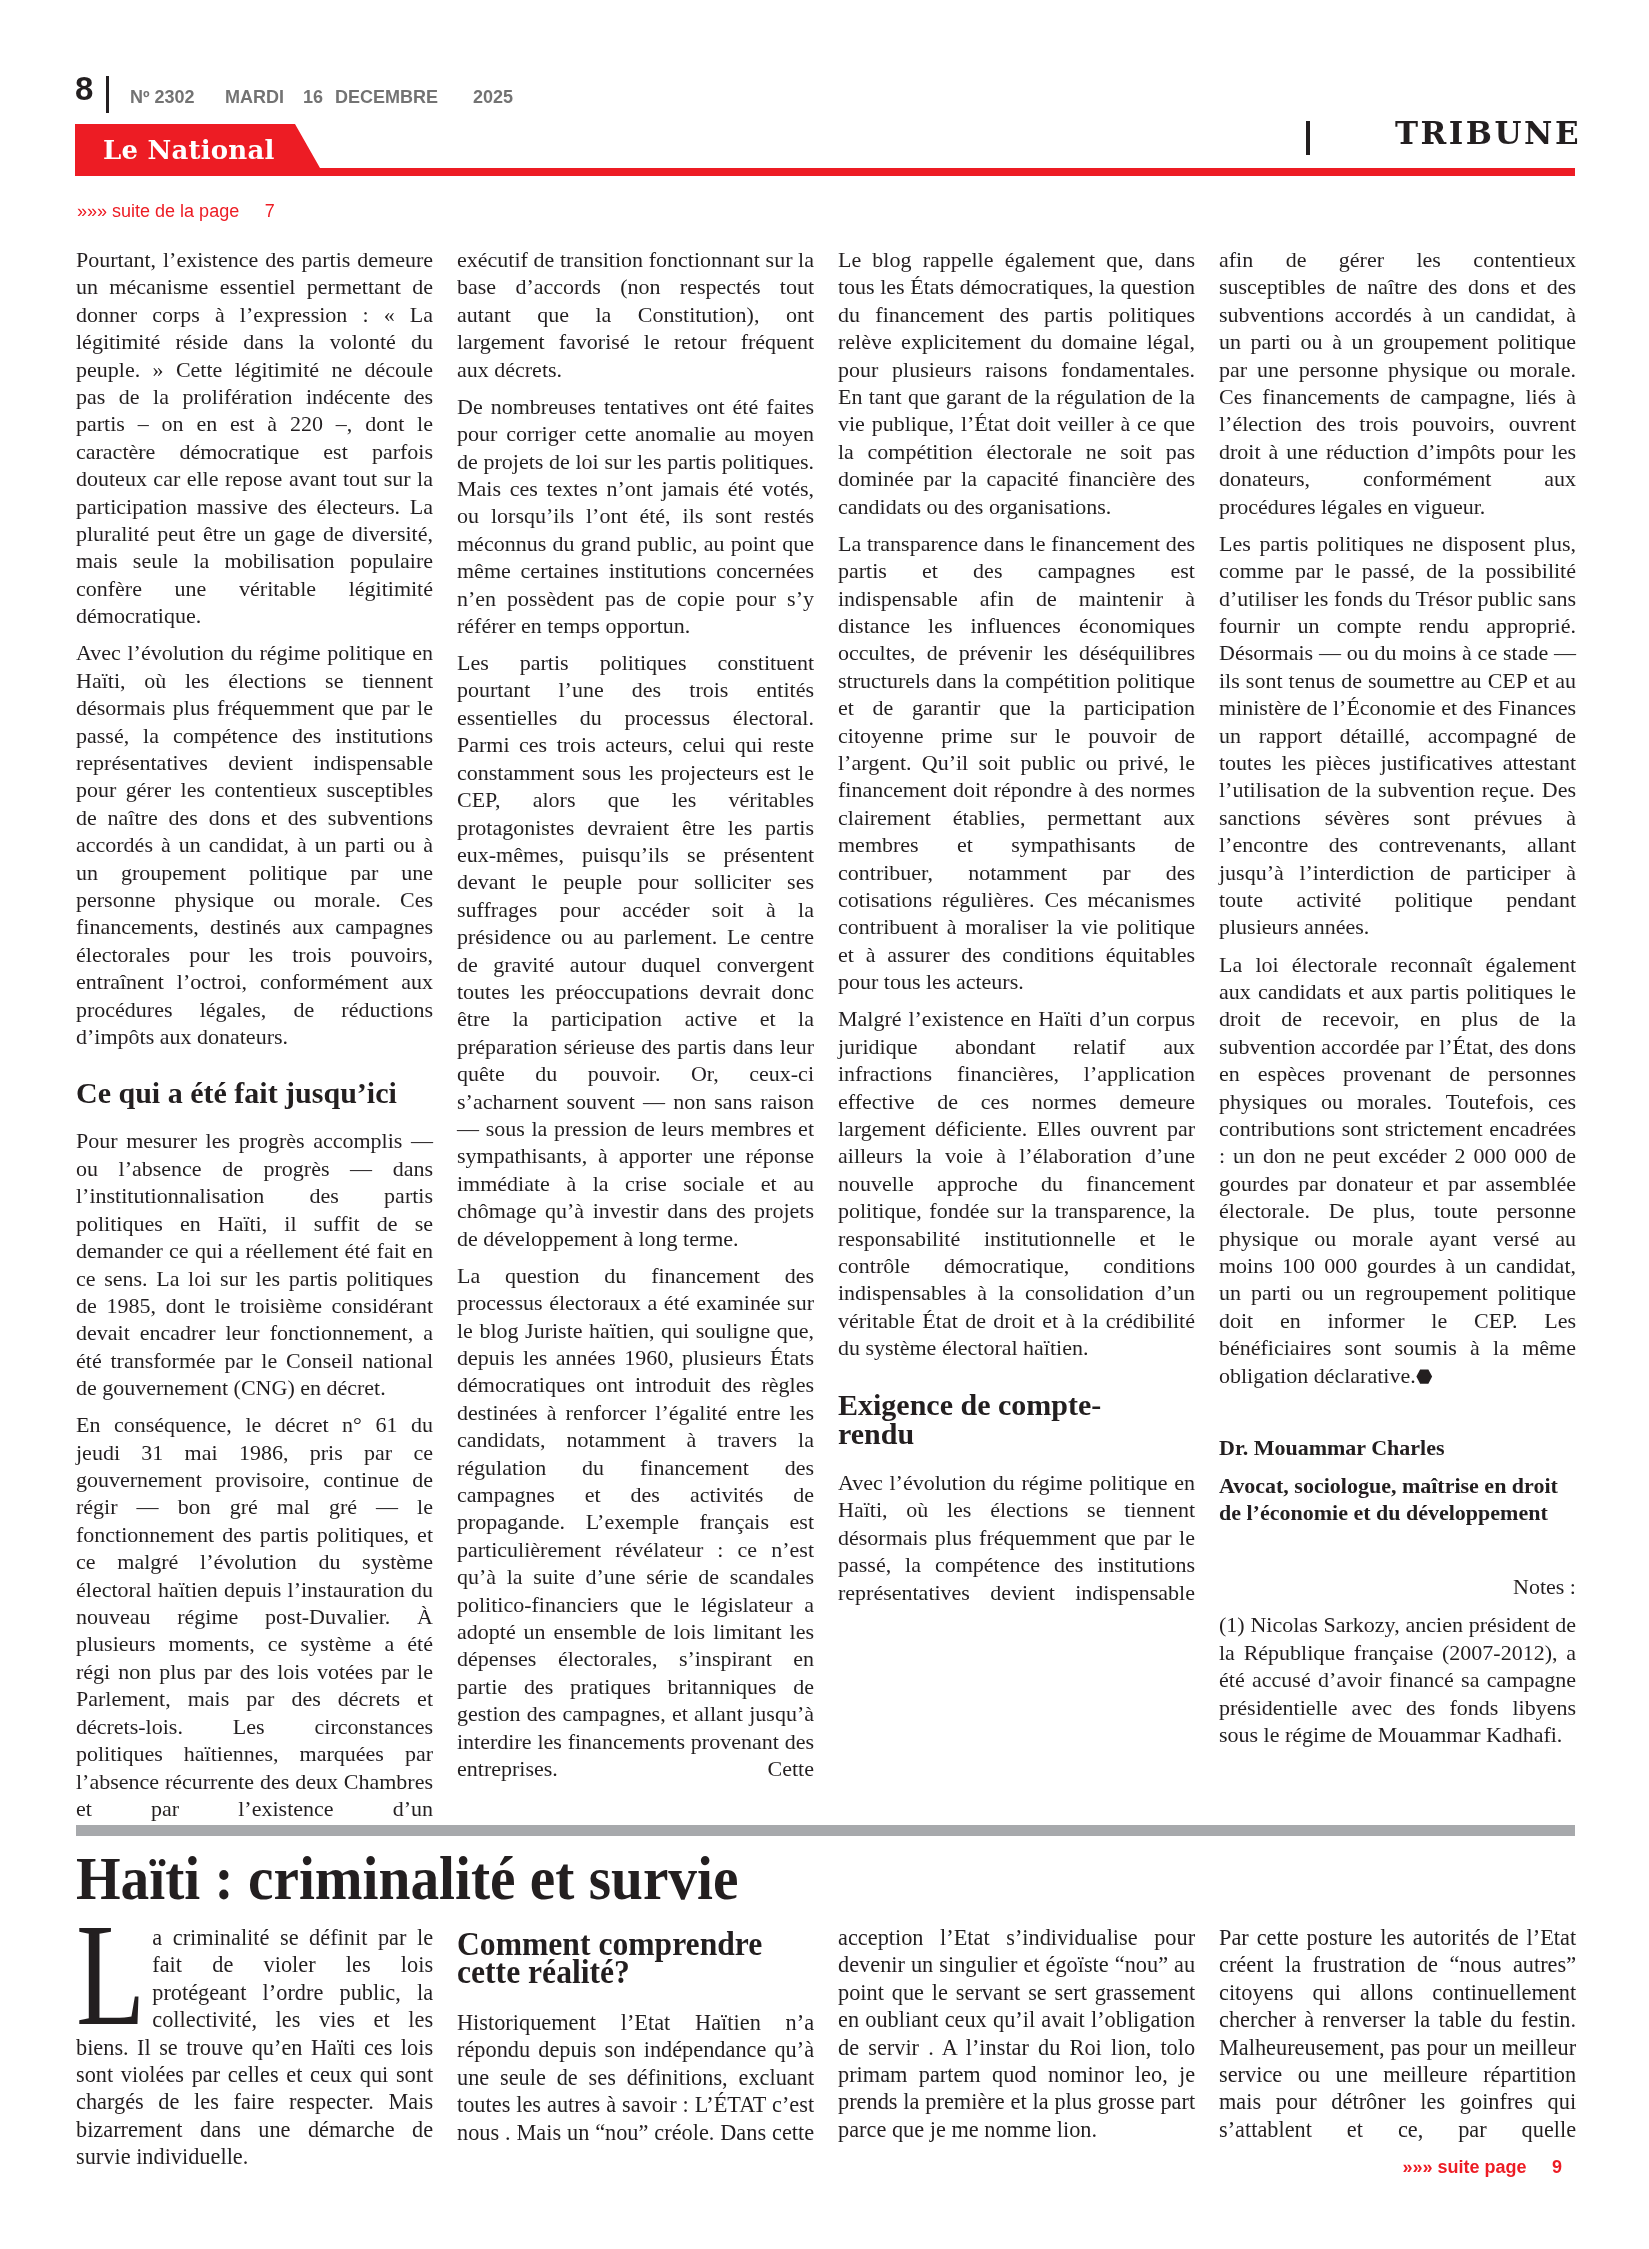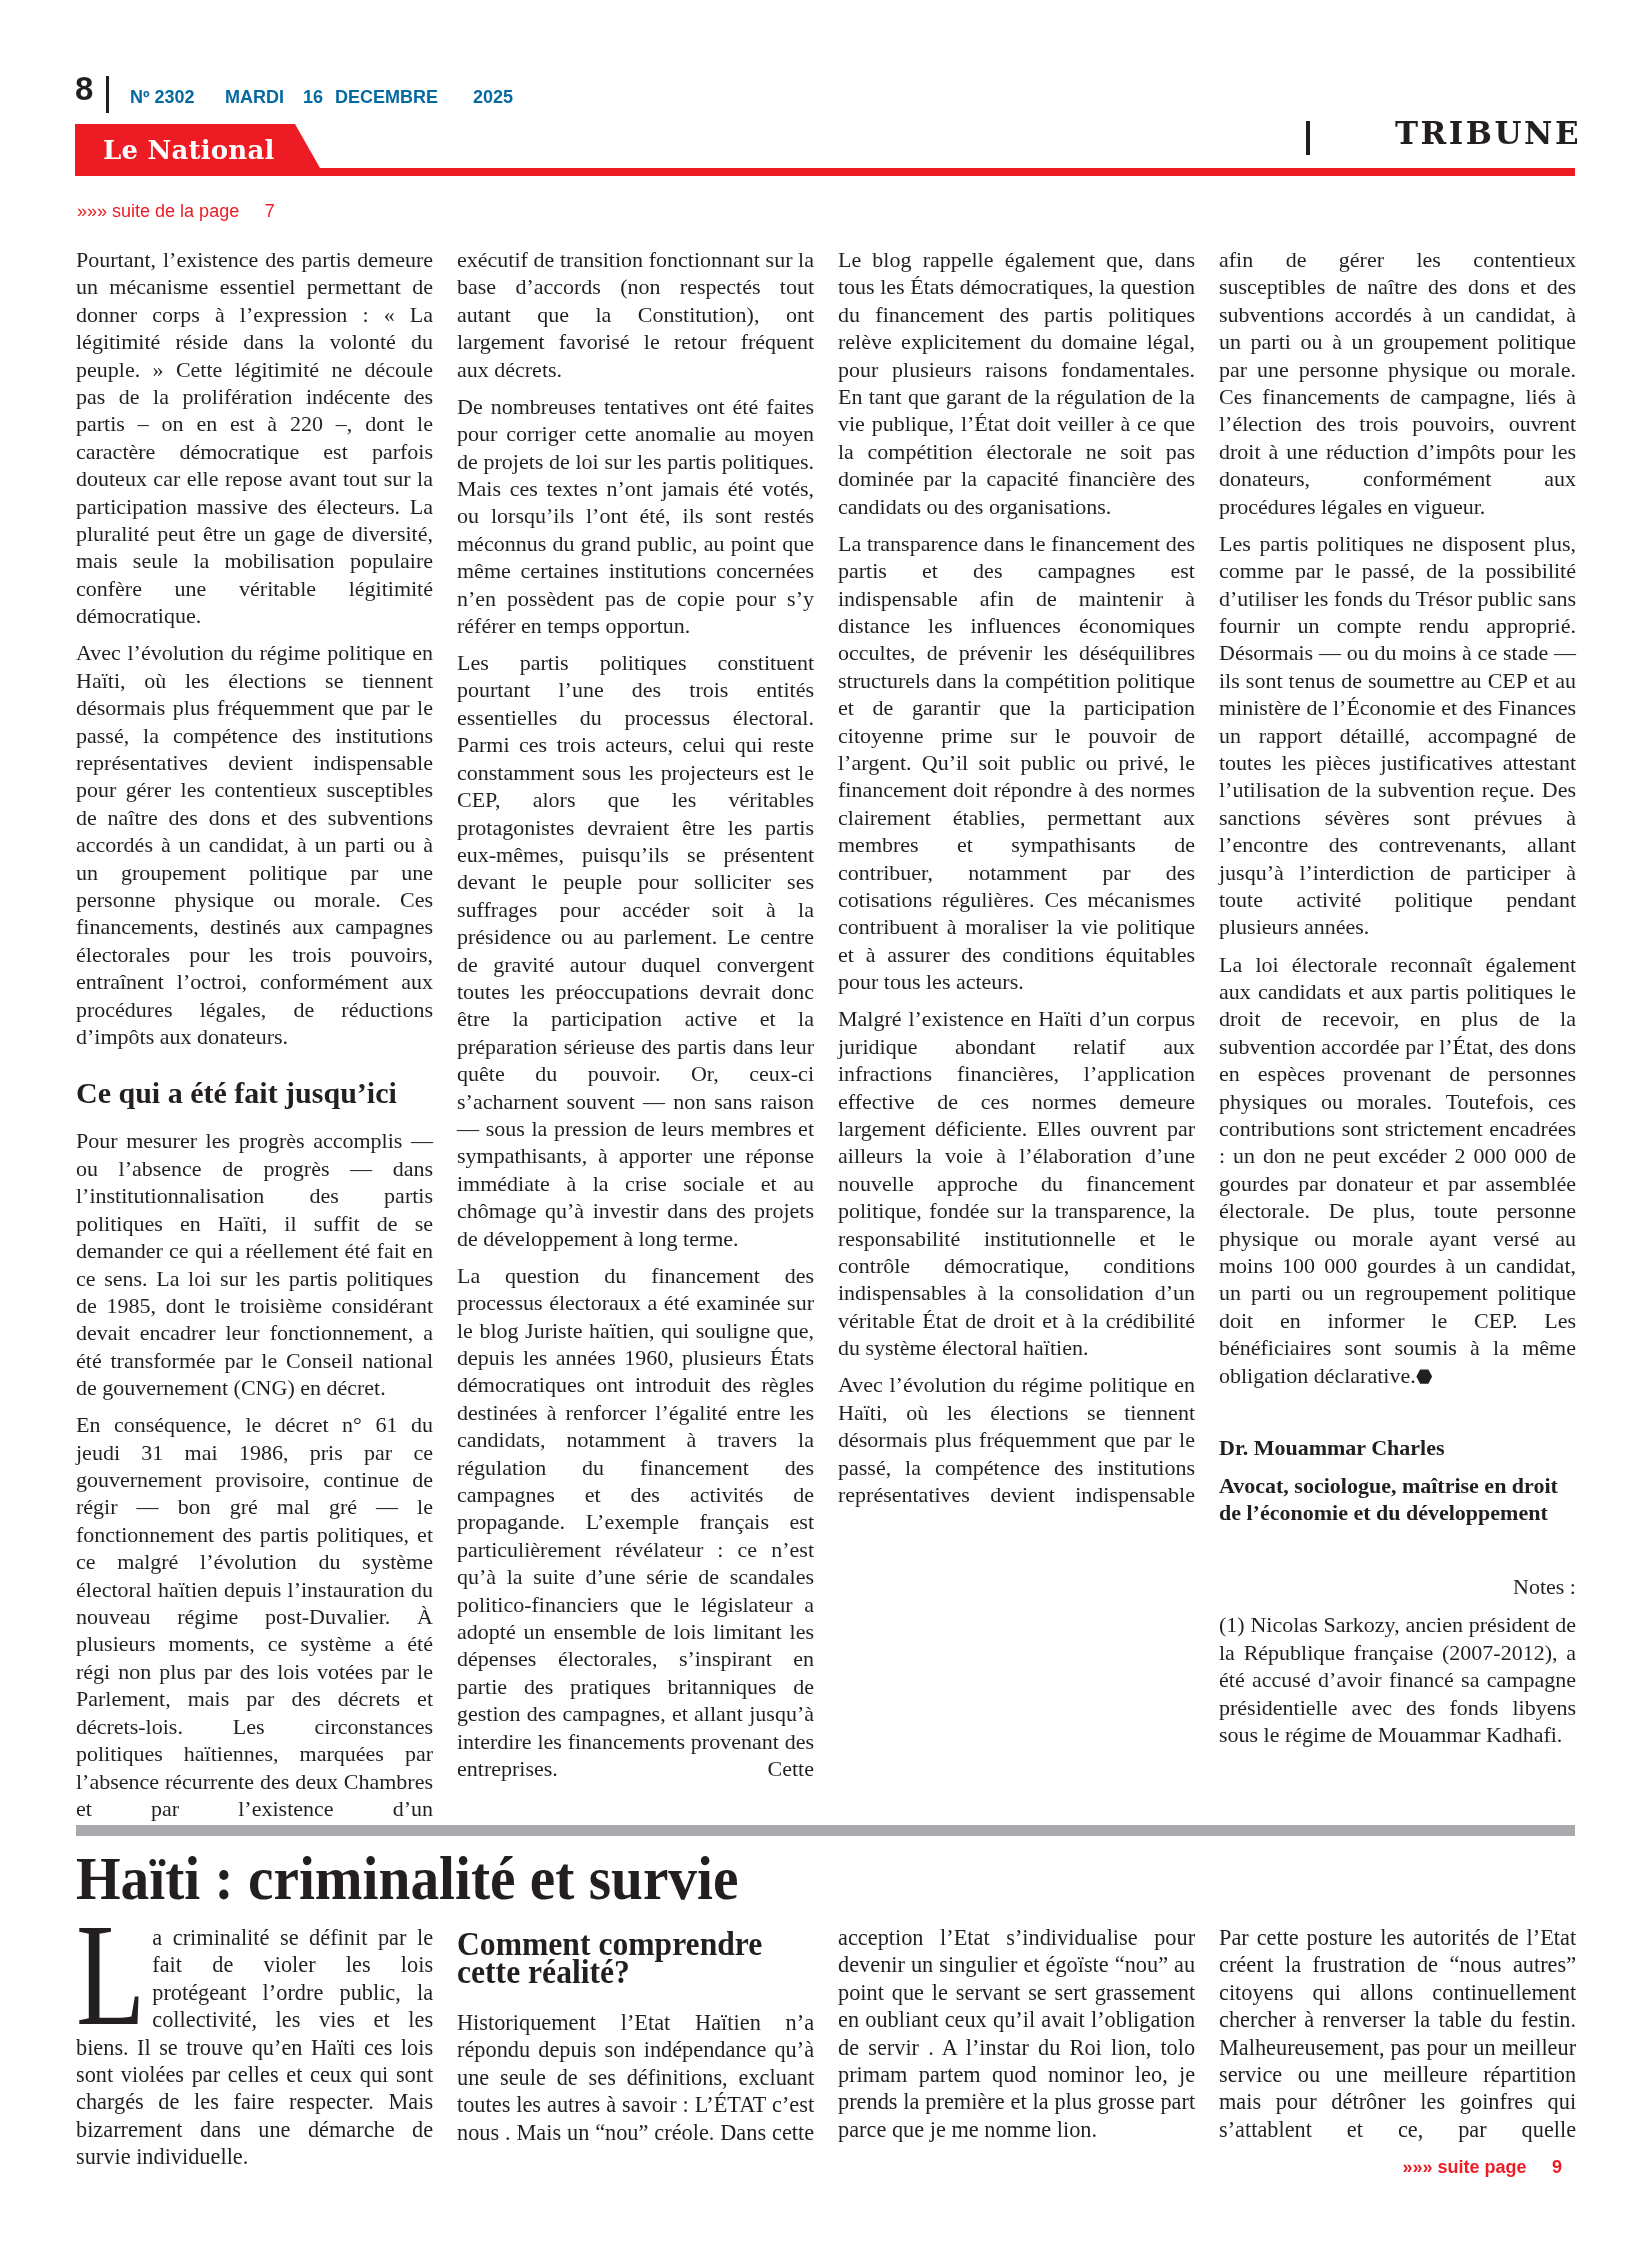--- a/index.html
+++ b/index.html
@@ -6,21 +6,21 @@
   .page {
     position: relative; width: 1650px; height: 2250px; overflow: hidden;
     background: #ffffff; color: #231F20;
     font-family: "Liberation Serif", serif;
   }
   .abs { position: absolute; }
 
   
   .pg-num { left: 75px; top: 72px; font: bold 33px/33px "Liberation Sans", sans-serif; color: #231F20; }
   .pg-bar { left: 106px; top: 76px; width: 3px; height: 37px; background: #231F20; }
-  .dl { top: 88px; font: bold 18px/18px "Liberation Sans", sans-serif; color: #0369a1; white-space: nowrap; }
+  .dl { top: 88px; font: bold 18px/18px "Liberation Sans", sans-serif; color: #737373; white-space: nowrap; }
   .red-shape {
     left: 75px; top: 124px; width: 1500px; height: 52px; background: #ED1C24;
     clip-path: polygon(0 0, 220px 0, 245px 44px, 1500px 44px, 1500px 52px, 0 52px);
   }
   .brand { left: 103px; top: 137px; font: bold 26px/26px "DejaVu Serif", serif; color: #ffffff; white-space: nowrap; letter-spacing: 0.2px; }
   .section-bar { left: 1306px; top: 121px; width: 3.7px; height: 34px; background: #231F20; }
   .section { left: 1395px; top: 118px; font: bold 31px/31px "DejaVu Serif", serif; letter-spacing: 2.5px; color: #231F20; white-space: nowrap; }
   .cont { font: 18px/18px "Liberation Sans", sans-serif; color: #ED1C24; white-space: nowrap; }
   .cont-top { left: 77px; top: 202px; }
   .cont-bottom { right: 88px; top: 2158px; font-weight: bold; }
@@ -101,20 +101,24 @@
     <p>exécutif de transition fonctionnant sur la base d’accords (non respectés tout autant que la Constitution), ont largement favorisé le retour fréquent aux décrets.</p>
     <p>De nombreuses tentatives ont été faites pour corriger cette anomalie au moyen de projets de loi sur les partis politiques. Mais ces textes n’ont jamais été votés, ou lorsqu’ils l’ont été, ils sont restés méconnus du grand public, au point que même certaines institutions concernées n’en possèdent pas de copie pour s’y référer en temps opportun.</p>
     <p>Les partis politiques constituent pourtant l’une des trois entités essentielles du processus électoral. Parmi ces trois acteurs, celui qui reste constamment sous les projecteurs est le CEP, alors que les véritables protagonistes devraient être les partis eux-mêmes, puisqu’ils se présentent devant le peuple pour solliciter ses suffrages pour accéder soit à la présidence ou au parlement. Le centre de gravité autour duquel convergent toutes les préoccupations devrait donc être la participation active et la préparation sérieuse des partis dans leur quête du pouvoir. Or, ceux-ci s’acharnent souvent — non sans raison — sous la pression de leurs membres et sympathisants, à apporter une réponse immédiate à la crise sociale et au chômage qu’à investir dans des projets de développement à long terme.</p>
     <p class="cont-next">La question du financement des processus électoraux a été examinée sur le blog Juriste haïtien, qui souligne que, depuis les années 1960, plusieurs États démocratiques ont introduit des règles destinées à renforcer l’égalité entre les candidats, notamment à travers la régulation du financement des campagnes et des activités de propagande. L’exemple français est particulièrement révélateur : ce n’est qu’à la suite d’une série de scandales politico-financiers que le législateur a adopté un ensemble de lois limitant les dépenses électorales, s’inspirant en partie des pratiques britanniques de gestion des campagnes, et allant jusqu’à interdire les financements provenant des entreprises. Cette</p>
   </div>
 
   <div class="t-col" style="left:838px">
     <p>Le blog rappelle également que, dans tous les États démocratiques, la question du financement des partis politiques relève explicitement du domaine légal, pour plusieurs raisons fondamentales. En tant que garant de la régulation de la vie publique, l’État doit veiller à ce que la compétition électorale ne soit pas dominée par la capacité financière des candidats ou des organisations.</p>
     <p>La transparence dans le financement des partis et des campagnes est indispensable afin de maintenir à distance les influences économiques occultes, de prévenir les déséquilibres structurels dans la compétition politique et de garantir que la participation citoyenne prime sur le pouvoir de l’argent. Qu’il soit public ou privé, le financement doit répondre à des normes clairement établies, permettant aux membres et sympathisants de contribuer, notamment par des cotisations régulières. Ces mécanismes contribuent à moraliser la vie politique et à assurer des conditions équitables pour tous les acteurs.</p>
     <p>Malgré l’existence en Haïti d’un corpus juridique abondant relatif aux infractions financières, l’application effective de ces normes demeure largement déficiente. Elles ouvrent par ailleurs la voie à l’élaboration d’une nouvelle approche du financement politique, fondée sur la transparence, la responsabilité institutionnelle et le contrôle démocratique, conditions indispensables à la consolidation d’un véritable État de droit et à la crédibilité du système électoral haïtien.</p>
+    <h2 class="sub2">
+      <span>Exigence de compte-</span>
+      <span>rendu</span>
+    </h2>
     <p class="cont-next">Avec l’évolution du régime politique en Haïti, où les élections se tiennent désormais plus fréquemment que par le passé, la compétence des institutions représentatives devient indispensable</p>
   </div>
 
   <div class="t-col" style="left:1219px">
     <p>afin de gérer les contentieux susceptibles de naître des dons et des subventions accordés à un candidat, à un parti ou à un groupement politique par une personne physique ou morale. Ces financements de campagne, liés à l’élection des trois pouvoirs, ouvrent droit à une réduction d’impôts pour les donateurs, conformément aux procédures légales en vigueur.</p>
     <p>Les partis politiques ne disposent plus, comme par le passé, de la possibilité d’utiliser les fonds du Trésor public sans fournir un compte rendu approprié. Désormais — ou du moins à ce stade — ils sont tenus de soumettre au CEP et au ministère de l’Économie et des Finances un rapport détaillé, accompagné de toutes les pièces justificatives attestant l’utilisation de la subvention reçue. Des sanctions sévères sont prévues à l’encontre des contrevenants, allant jusqu’à l’interdiction de participer à toute activité politique pendant plusieurs années.</p>
     <p><span>La loi électorale reconnaît également aux candidats et aux partis politiques le droit de recevoir, en plus de la subvention accordée par l’État, des dons en espèces provenant de personnes physiques ou morales. Toutefois, ces contributions sont strictement encadrées : un don ne peut excéder 2 000 000 de gourdes par donateur et par assemblée électorale. De plus, toute personne physique ou morale ayant versé au moins 100 000 gourdes à un candidat, un parti ou un regroupement politique doit en informer le CEP. Les bénéficiaires sont soumis à la même obligation déclarative.</span><svg class="endmark" viewBox="0 0 22 20">
           <polygon points="5.5,0.5 16.5,0.5 21.5,10 16.5,19.5 5.5,19.5 0.5,10" fill="#231F20"></polygon>
         </svg></p>
     <p class="author-name">Dr. Mouammar Charles</p>

